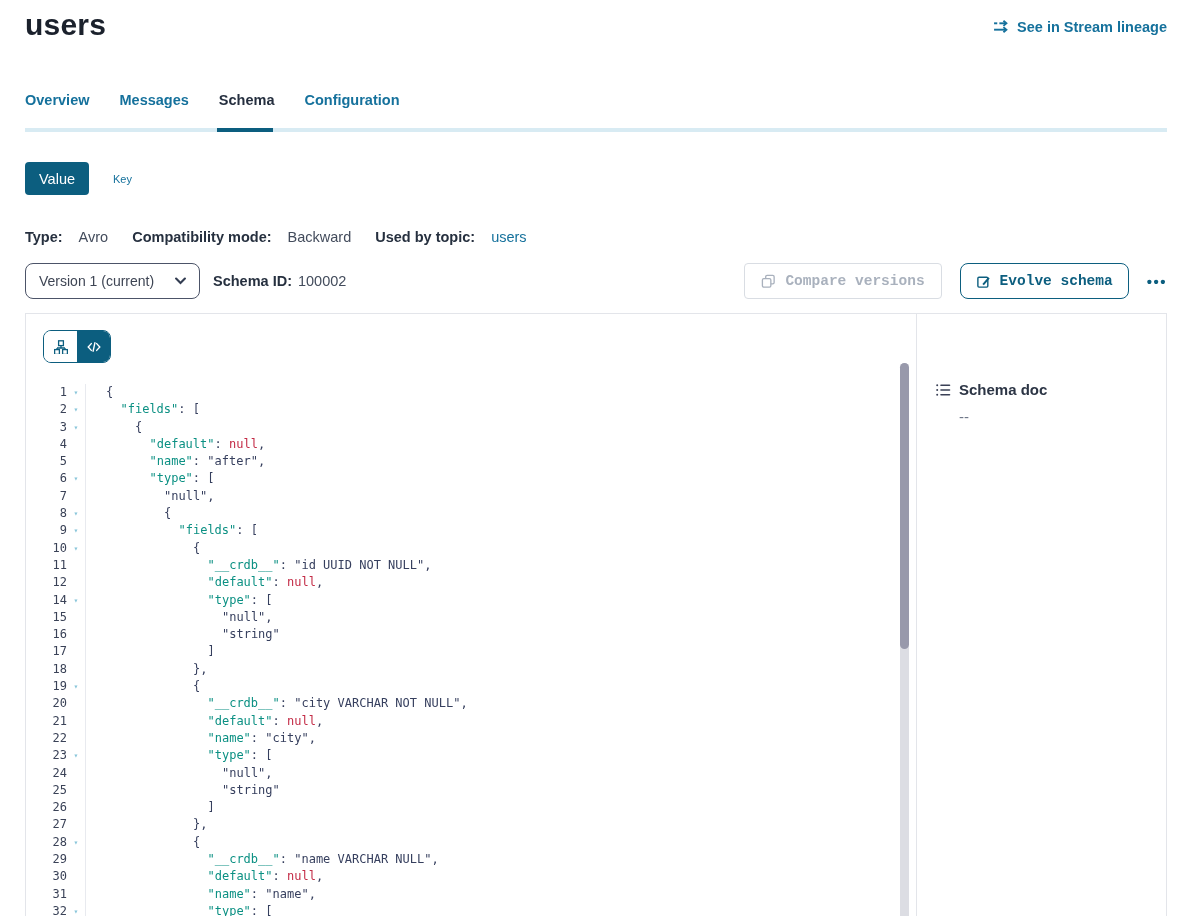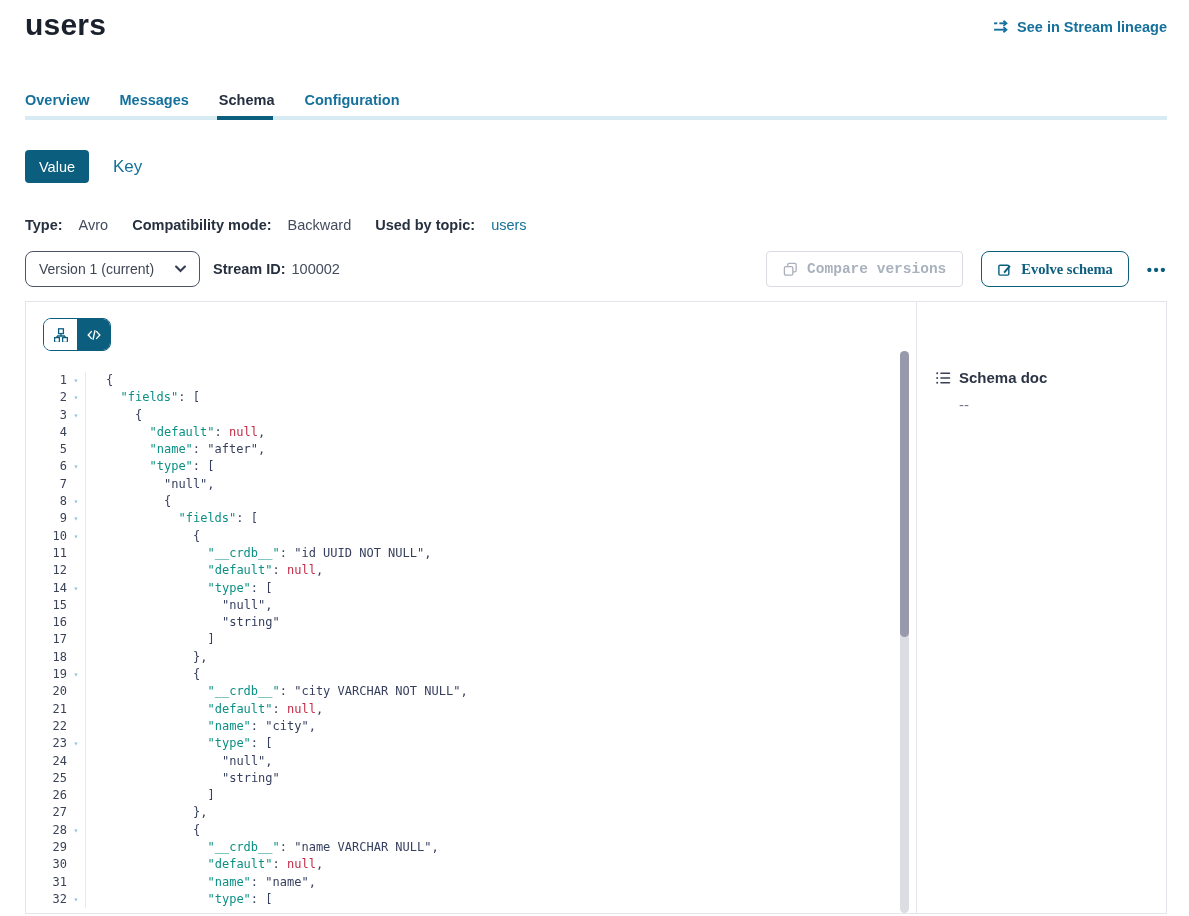--- a/index.html
+++ b/index.html
@@ -8,50 +8,50 @@
   .page { padding:8px 22px 0 25px; height:100%; }
 
   
   .header { display:flex; justify-content:space-between; align-items:flex-start; }
   .title { font-size:30px; font-weight:700; color:#1b212c; letter-spacing:.2px; line-height:34px; }
   .lineage-link { margin-top:10px; display:flex; align-items:center; gap:7px;
     color:#15719c; font-size:14.5px; font-weight:700; cursor:pointer; }
 
   
   .tabs { margin-top:50px; display:flex; gap:30px; font-size:14.5px; font-weight:600; }
-  .tab { color:#15719c; padding-bottom:8px; cursor:pointer; }
+  .tab { color:#15719c; padding-bottom:20px; cursor:pointer; }
   .tab.active { color:#252f3f; }
   .tab-track { height:4px; background:#d8ebf3; position:relative; }
   .tab-active-bar { position:absolute; left:192px; top:0; width:56px; height:4px; background:#0c5e7f; }
 
   
   .vk-row { margin-top:30px; display:flex; align-items:center; }
   .btn-value { background:#0c5e7f; color:#fff; border:none; border-radius:4px;
     font-size:14.5px; font-family:inherit; padding:8px 14px; height:33px; cursor:pointer; }
-  .btn-key { margin-left:24px; color:#15719c; font-size:17px; cursor:pointer; }
+  .btn-key { margin-left:24px; color:#15719c; font-size:11px; cursor:pointer; }
 
   
   .meta-row { margin-top:34px; display:flex; gap:24px; font-size:14.5px; }
   .meta-item { display:flex; gap:16px; }
   .m-label { font-weight:700; color:#26303f; }
   .m-value { color:#434c5c; }
   .m-link { color:#15719c; cursor:pointer; }
 
   
   .controls-row { margin-top:18px; display:flex; align-items:center; }
   .version-select { width:175px; height:36px; border:1px solid #4c5468; border-radius:8px;
     display:flex; align-items:center; justify-content:space-between; padding:0 13px;
     font-size:14px; color:#3e4554; cursor:pointer; background:#fff; }
   .schema-id { margin-left:13px; font-size:14.5px; display:flex; gap:6px; }
   .right-controls { margin-left:auto; display:flex; align-items:center; gap:18px; }
   .btn-compare { height:36px; border:1px solid #d9dde3; border-radius:4px; background:#fff;
     color:#a9b1bd; font-weight:700; font-size:14.5px; font-family:Liberation Mono, monospace;
     display:flex; align-items:center; gap:9px; padding:0 16px; }
   .btn-evolve { height:36px; border:1px solid #0c5e7f; border-radius:8px; background:#fff;
-    color:#0c5e7f; font-weight:700; font-size:14.5px; font-family:Liberation Serif, serif;
+    color:#0c5e7f; font-weight:700; font-size:14.5px; font-family:Liberation Mono, monospace;
     display:flex; align-items:center; gap:9px; padding:0 15px; cursor:pointer; }
   .more-btn { color:#0c5e7f; font-size:15px; font-weight:700; letter-spacing:1.5px; cursor:pointer; }
 
   
   .card { margin-top:14px; height:613px; border:1px solid #e3e5ea; display:flex; overflow:hidden; }
   .code-pane { flex:1; position:relative; border-right:1px solid #e3e5ea; overflow:hidden; }
   .view-toggle { margin:16px 0 0 17px; display:inline-flex; border:1px solid #0c5e7f;
     border-radius:8px; overflow:hidden; }
   .vt-cell { width:33px; height:31px; display:flex; align-items:center; justify-content:center; cursor:pointer; }
   .vt-tree { background:#fff; color:#0c5e7f; }
@@ -143,21 +143,21 @@
   <div class="controls-row">
     <div class="version-select">
       <span>Version 1 (current)</span>
       <span>
         <svg viewBox="0 0 10 7" width="11" height="8" fill="none" stroke="#333d52" stroke-width="1.9" stroke-linecap="round">
           <polyline points="1,1.3 5,5.4 9,1.3"></polyline>
         </svg>
       </span>
     </div>
     <div class="schema-id">
-      <span class="m-label">Stream ID:</span>
+      <span class="m-label">Schema ID:</span>
       <span class="m-value">100002</span>
     </div>
     <div class="right-controls">
       <button class="btn-compare" disabled="">
         <span>
           <svg viewBox="0 0 16 16" width="15" height="15" fill="#fff" stroke="#a9b1bd" stroke-width="1.4">
             <rect x="5" y="1.5" width="9" height="9" rx="1.5"></rect>
             <rect x="1.5" y="5" width="9" height="9" rx="1.5"></rect>
           </svg>
         </span>

